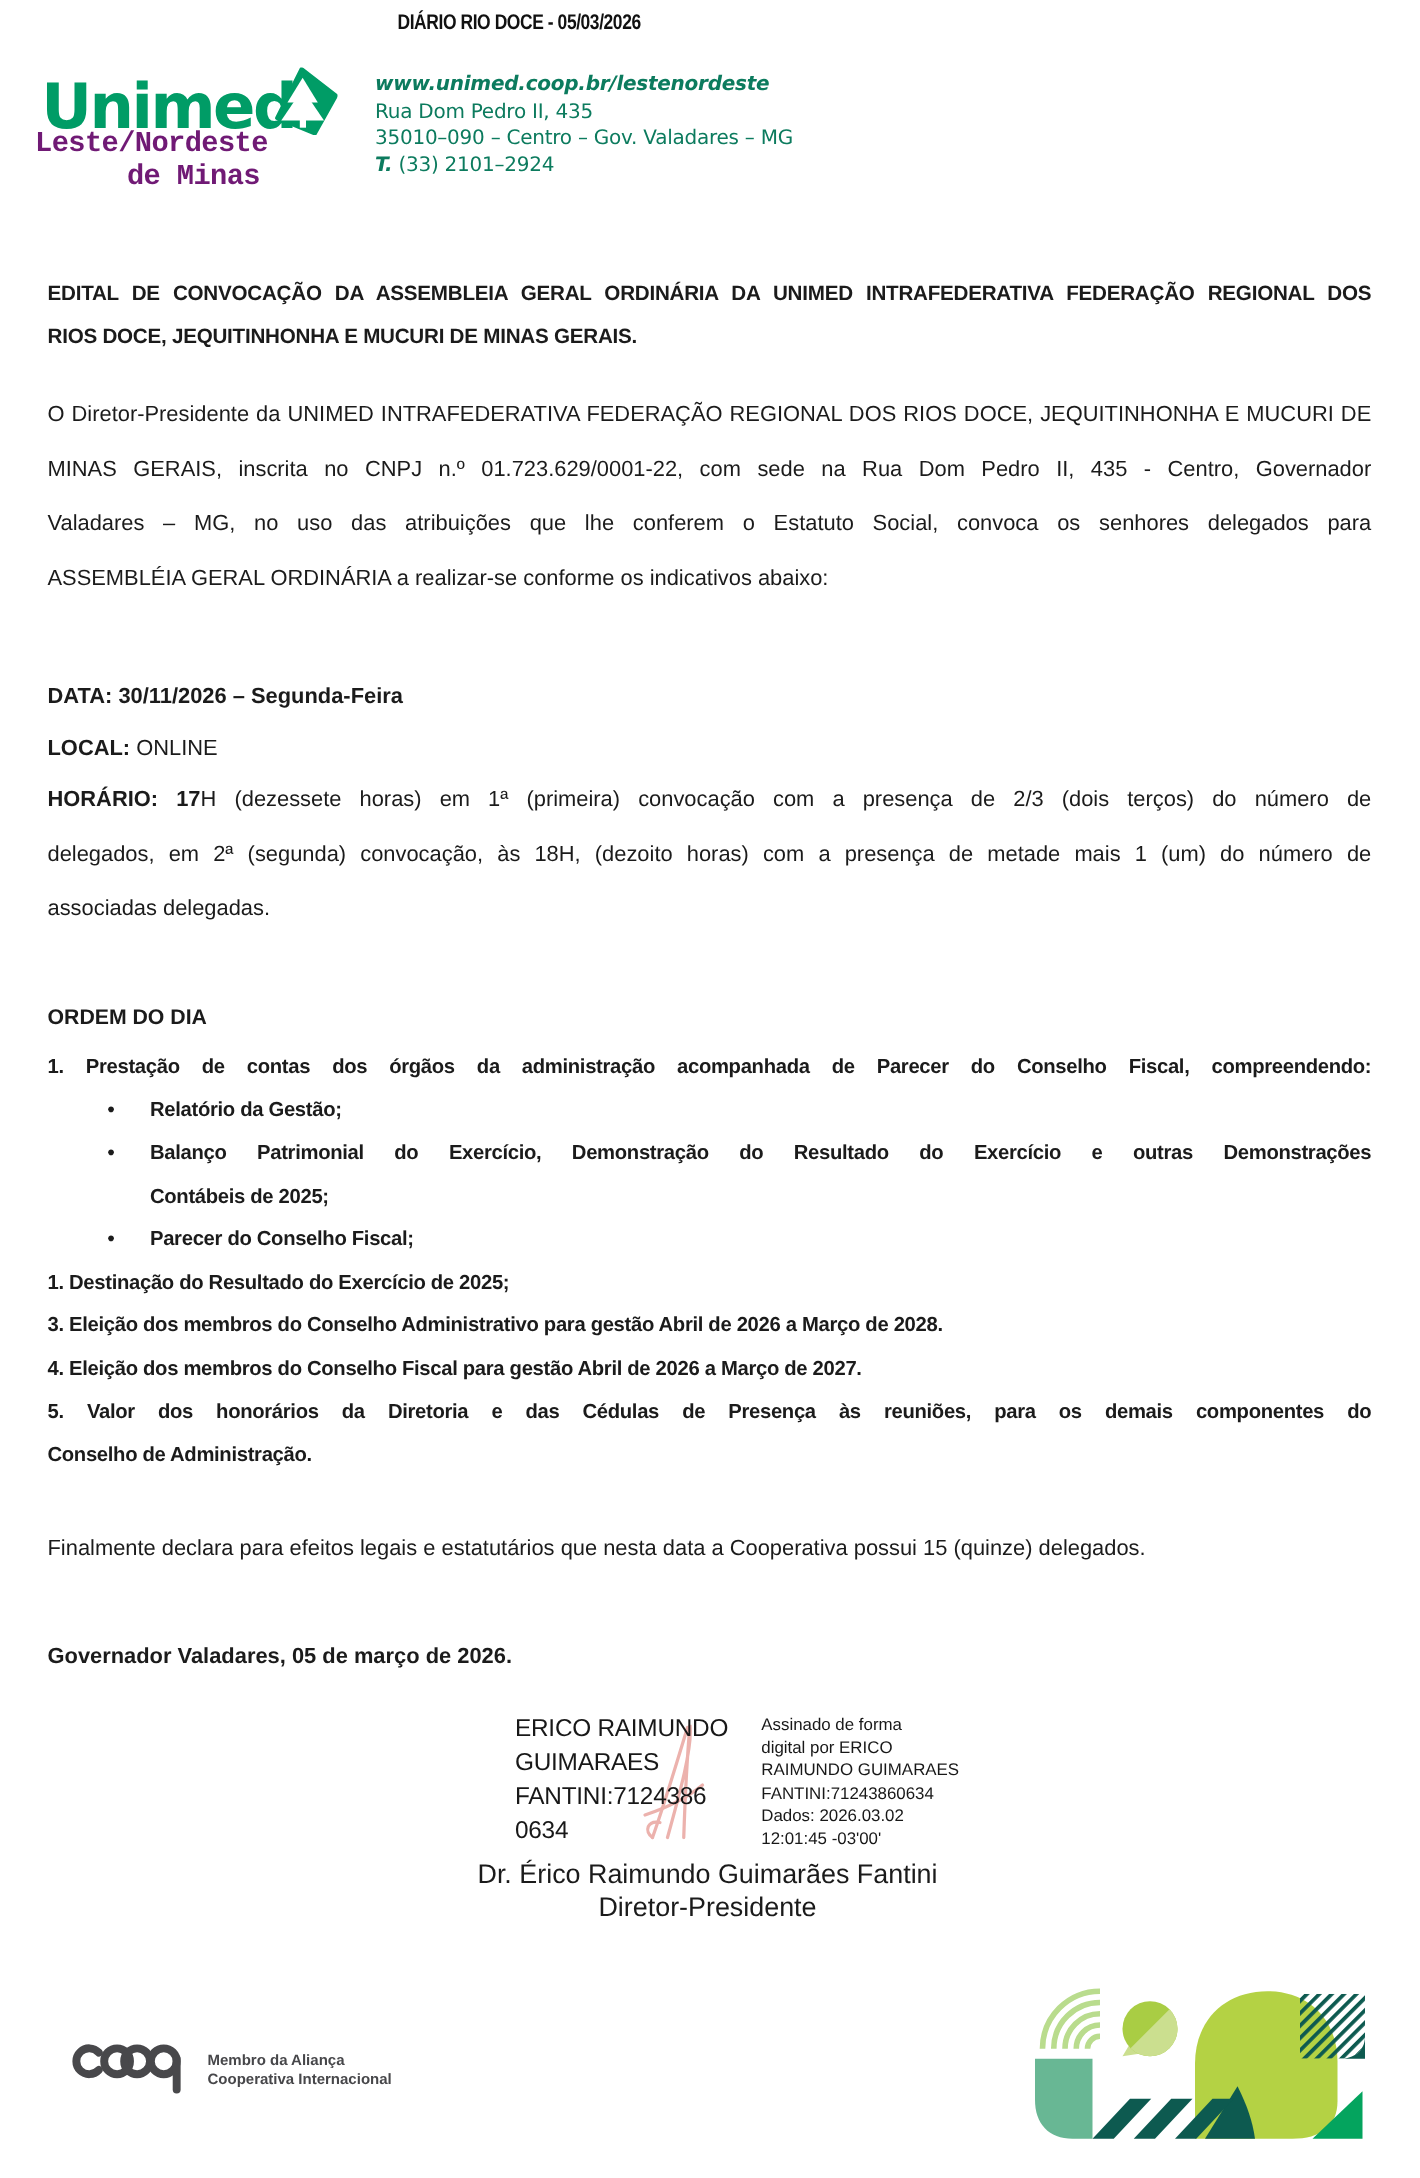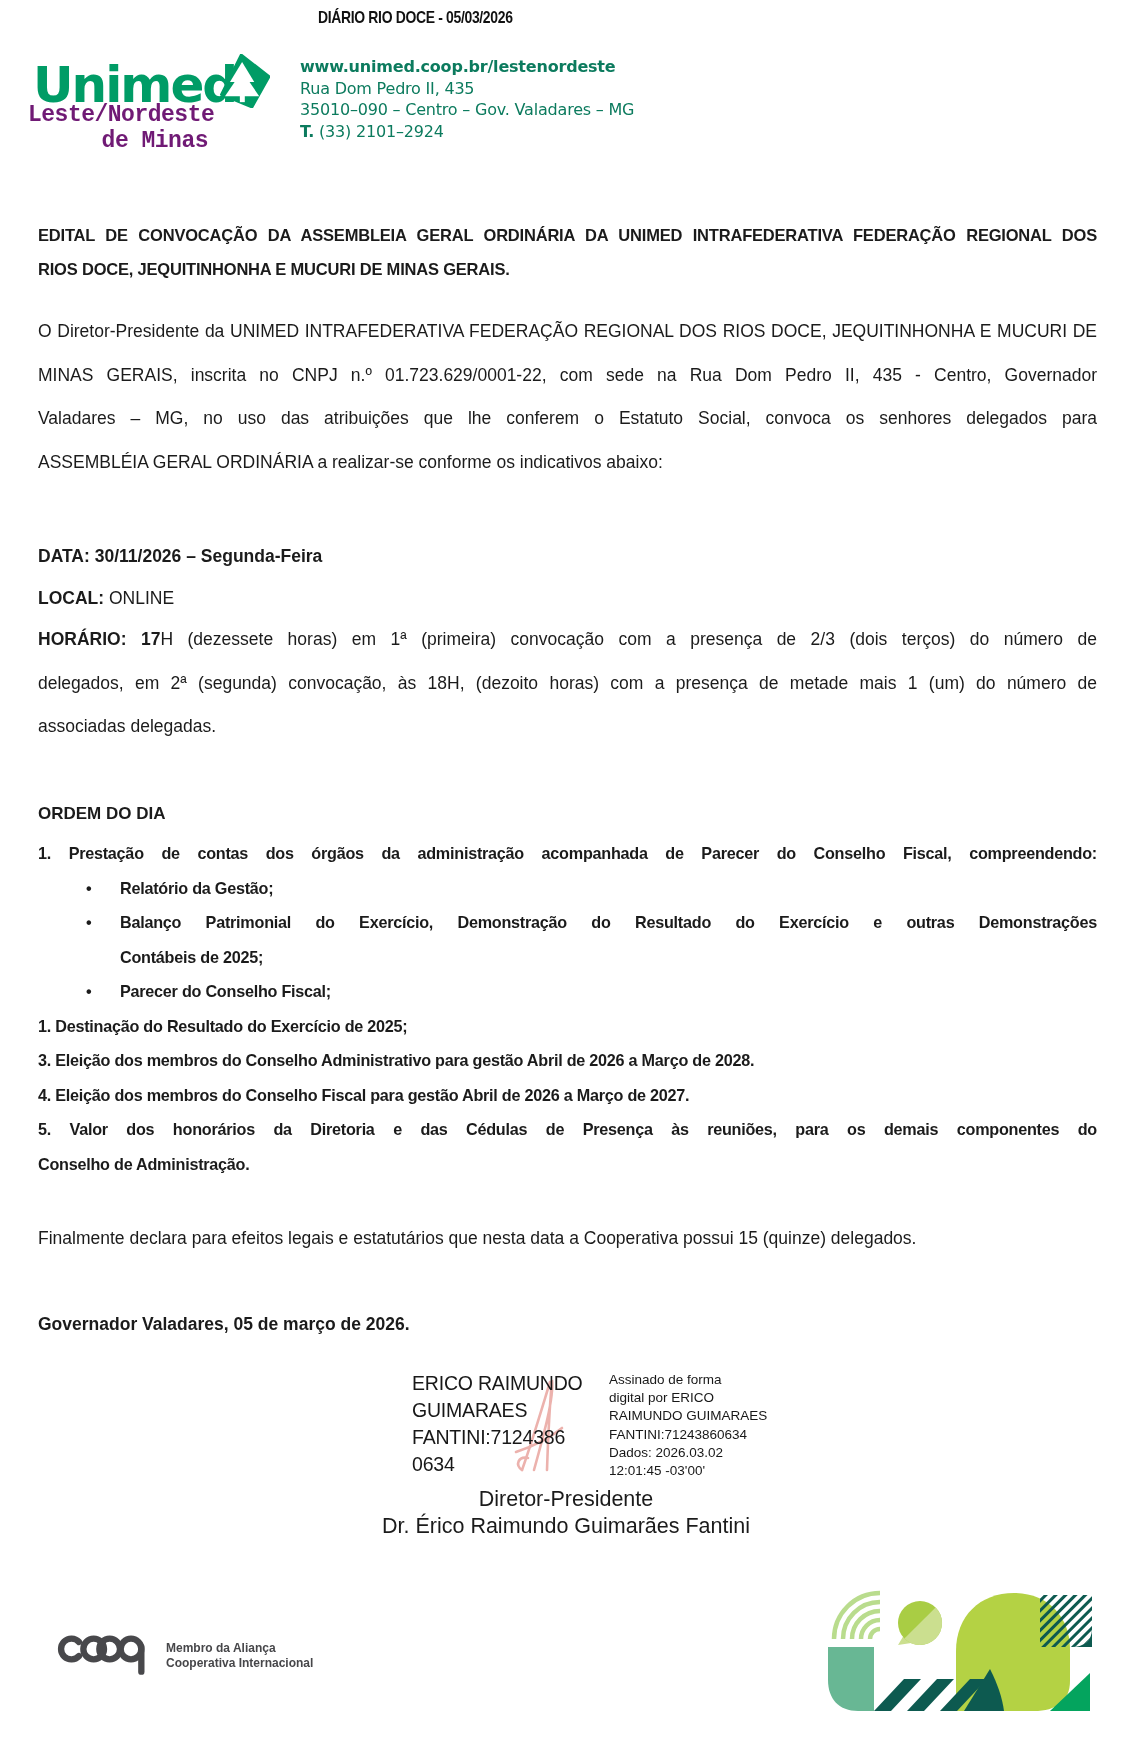--- a/index.html
+++ b/index.html
@@ -11,21 +11,21 @@
             transform:scaleX(0.82);transform-origin:left top;white-space:nowrap;color:#111;}
 
   .logo-word{left:33px;top:48px;font-family:"DejaVu Sans",sans-serif;font-weight:bold;
              font-size:50px;letter-spacing:-2px;color:#009c66;line-height:1;margin-top:12px;}
   .logo-symbol{left:216px;top:54px;}
   .logo-region{left:28px;top:102px;width:180px;text-align:right;color:#701a75;
                font-family:Liberation Mono, monospace;font-weight:bold;font-size:23px;
                line-height:26px;letter-spacing:-0.5px;}
   .contact{left:300px;top:56px;color:#0c7b5e;font-family:"DejaVu Sans",sans-serif;
            font-size:16px;line-height:21.5px;letter-spacing:-0.2px;}
-  .contact .b{font-weight:bold;}
+  .contact .b{font-weight:bold;font-style:italic;}
 
   .doc-title{left:38px;top:218px;width:1059px;font-weight:bold;font-size:16.5px;
              letter-spacing:-0.2px;line-height:34px;}
   .intro{left:38px;top:310px;width:1059px;font-size:17.5px;line-height:43.5px;}
 
   .jline{text-align:justify;text-align-last:justify;}
   .lline{text-align:left;}
 
   .meta-data{left:38px;top:546px;font-size:17.5px;font-weight:bold;}
   .meta-local{left:38px;top:588px;font-size:17.5px;}
@@ -137,22 +137,22 @@
   </div>
   <div class="abs sig-stamp">
     <div>Assinado de forma</div>
     <div>digital por ERICO</div>
     <div>RAIMUNDO GUIMARAES</div>
     <div>FANTINI:71243860634</div>
     <div>Dados: 2026.03.02</div>
     <div>12:01:45 -03'00'</div>
   </div>
   <div class="abs sig-name">
+    <div>Dr. Érico Raimundo Guimarães Fantini</div>
     <div>Diretor-Presidente</div>
-    <div>Dr. Érico Raimundo Guimarães Fantini</div>
   </div>
 
   <div class="abs coop-logo">
     <svg width="100" height="44" viewBox="0 0 150 66">
       <g stroke="#48484b" stroke-width="9.5" fill="none" stroke-linecap="round">
         <path d="M36,13.5 A15.5,15.5 0 1 0 36,34.5"></path>
         <circle cx="58" cy="24" r="15.5"></circle>
         <circle cx="82" cy="24" r="15.5"></circle>
         <circle cx="114" cy="24" r="15.5"></circle>
         <path d="M129.5,21 L129.5,58"></path>

